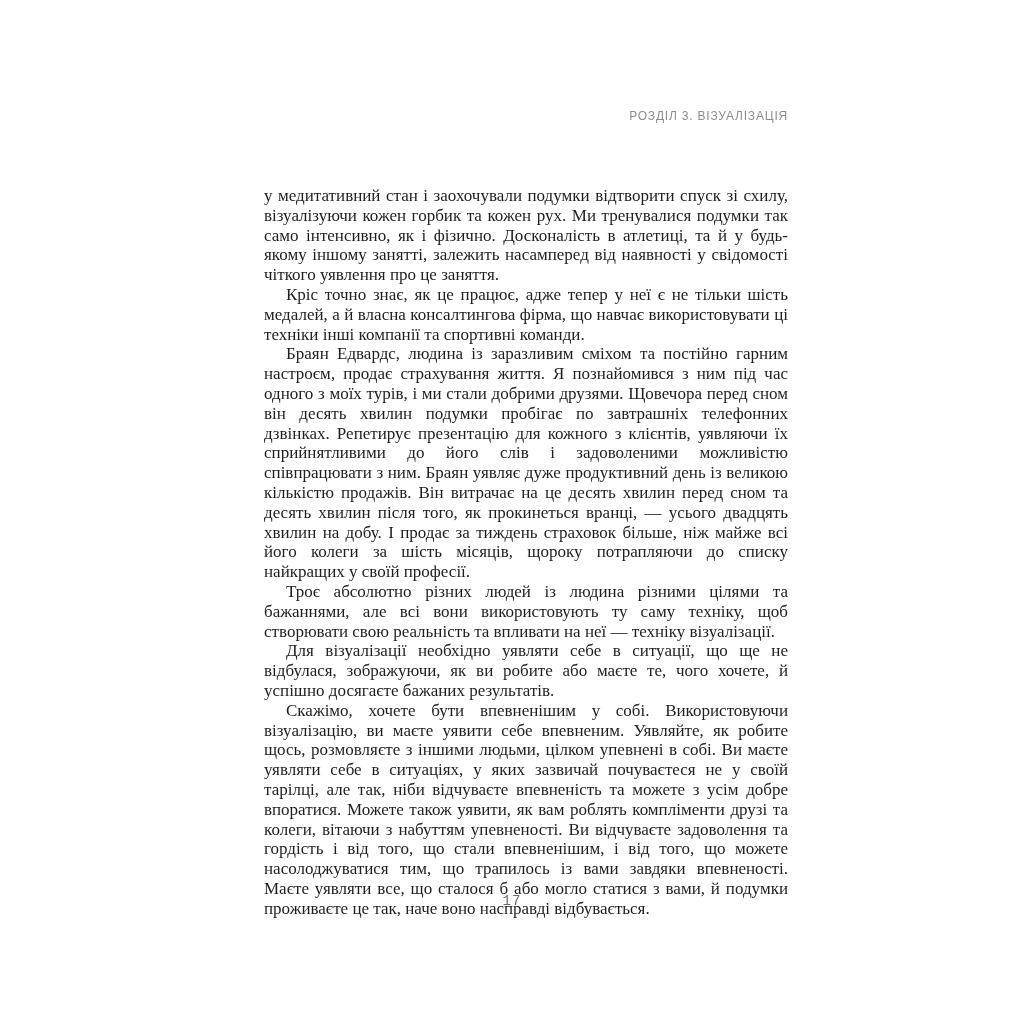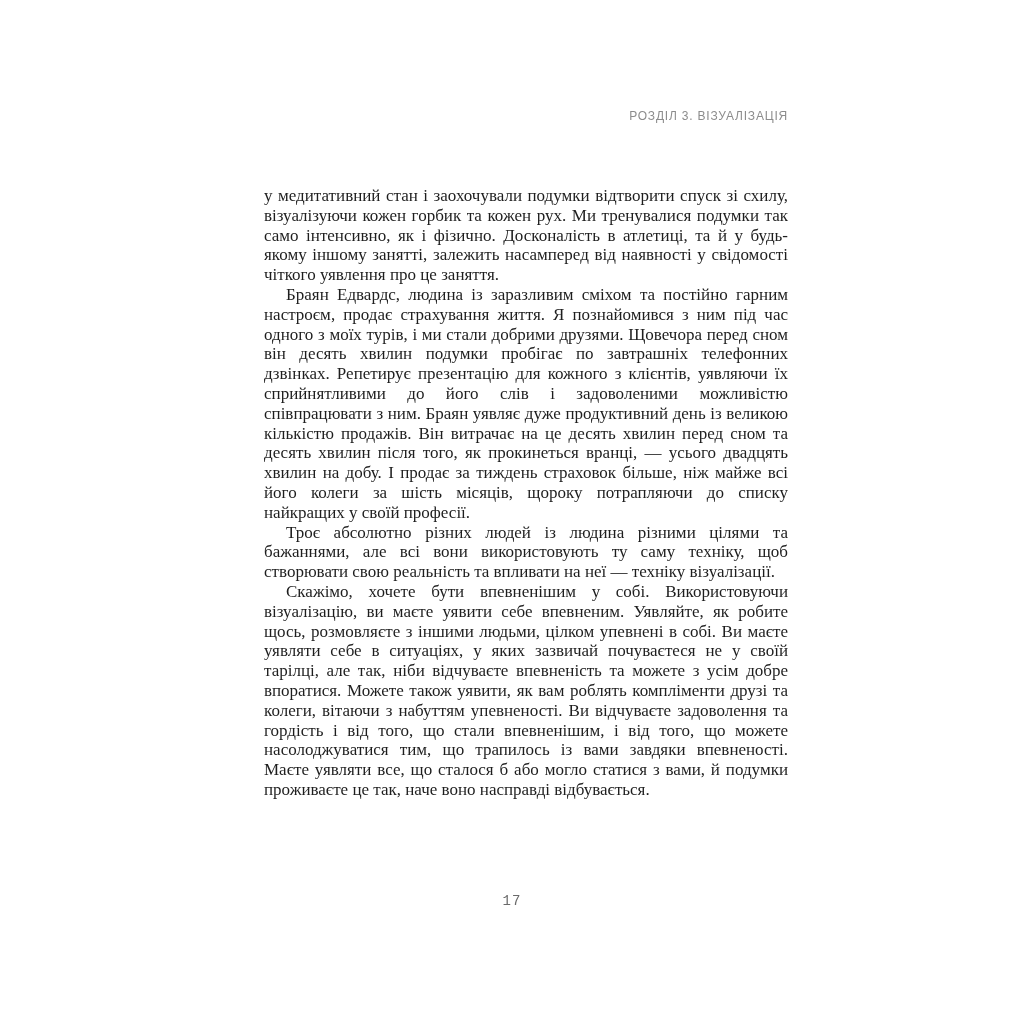--- a/index.html
+++ b/index.html
@@ -66,20 +66,22 @@
 </style>
 </head>
 <body>
 
 <div class="book-page">
 
   <div class="running-header">РОЗДІЛ 3. ВІЗУАЛІЗАЦІЯ</div>
 
   <div class="body-text">
     <p class="continuation">у медитативний стан і заохочували подумки відтворити спуск зі схилу, візуалізуючи кожен горбик та кожен рух. Ми тренувалися подумки так само інтенсивно, як і фізично. Досконалість в атлетиці, та й у будь-якому іншому занятті, залежить насамперед від наявності у свідомості чіткого уявлення про це заняття.</p>
+    <p>Кріс точно знає, як це працює, адже тепер у неї є не тільки шість медалей, а й власна консалтингова фірма, що навчає використовувати ці техніки інші компанії та спортивні команди.</p>
     <p>Браян Едвардс, людина із заразливим сміхом та постійно гарним настроєм, продає страхування життя. Я познайомився з ним під час одного з моїх турів, і ми стали добрими друзями. Щовечора перед сном він десять хвилин подумки пробігає по завтрашніх телефонних дзвінках. Репетирує презентацію для кожного з клієнтів, уявляючи їх сприйнятливими до його слів і задоволеними можливістю співпрацювати з ним. Браян уявляє дуже продуктивний день із великою кількістю продажів. Він витрачає на це десять хвилин перед сном та десять хвилин після того, як прокинеться вранці, — усього двадцять хвилин на добу. І продає за тиждень страховок більше, ніж майже всі його колеги за шість місяців, щороку потрапляючи до списку найкращих у своїй професії.</p>
     <p>Троє абсолютно різних людей із людина різними цілями та бажаннями, але всі вони використовують ту саму техніку, щоб створювати свою реальність та впливати на неї — техніку візуалізації.</p>
+    <p>Для візуалізації необхідно уявляти себе в ситуації, що ще не відбулася, зображуючи, як ви робите або маєте те, чого хочете, й успішно досягаєте бажаних результатів.</p>
     <p>Скажімо, хочете бути впевненішим у собі. Використовуючи візуалізацію, ви маєте уявити себе впевненим. Уявляйте, як робите щось, розмовляєте з іншими людьми, цілком упевнені в собі. Ви маєте уявляти себе в ситуаціях, у яких зазвичай почуваєтеся не у своїй тарілці, але так, ніби відчуваєте впевненість та можете з усім добре впоратися. Можете також уявити, як вам роблять компліменти друзі та колеги, вітаючи з набуттям упевненості. Ви відчуваєте задоволення та гордість і від того, що стали впевненішим, і від того, що можете насолоджуватися тим, що трапилось із вами завдяки впевненості. Маєте уявляти все, що сталося б або могло статися з вами, й подумки проживаєте це так, наче воно насправді відбувається.</p>
   </div>
 
   <div class="page-number">17</div>
 
 </div>
 
 </body></html>

